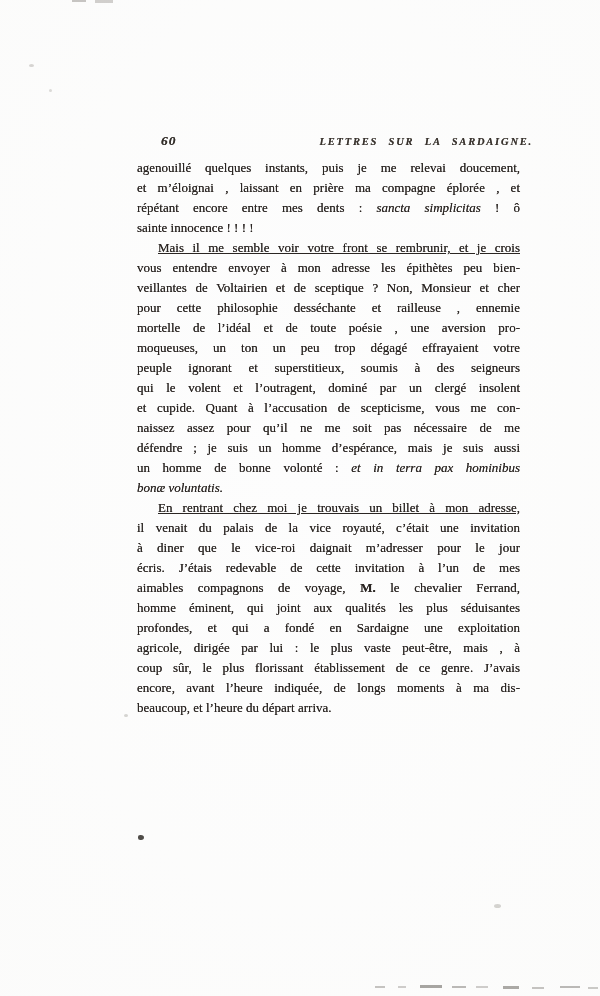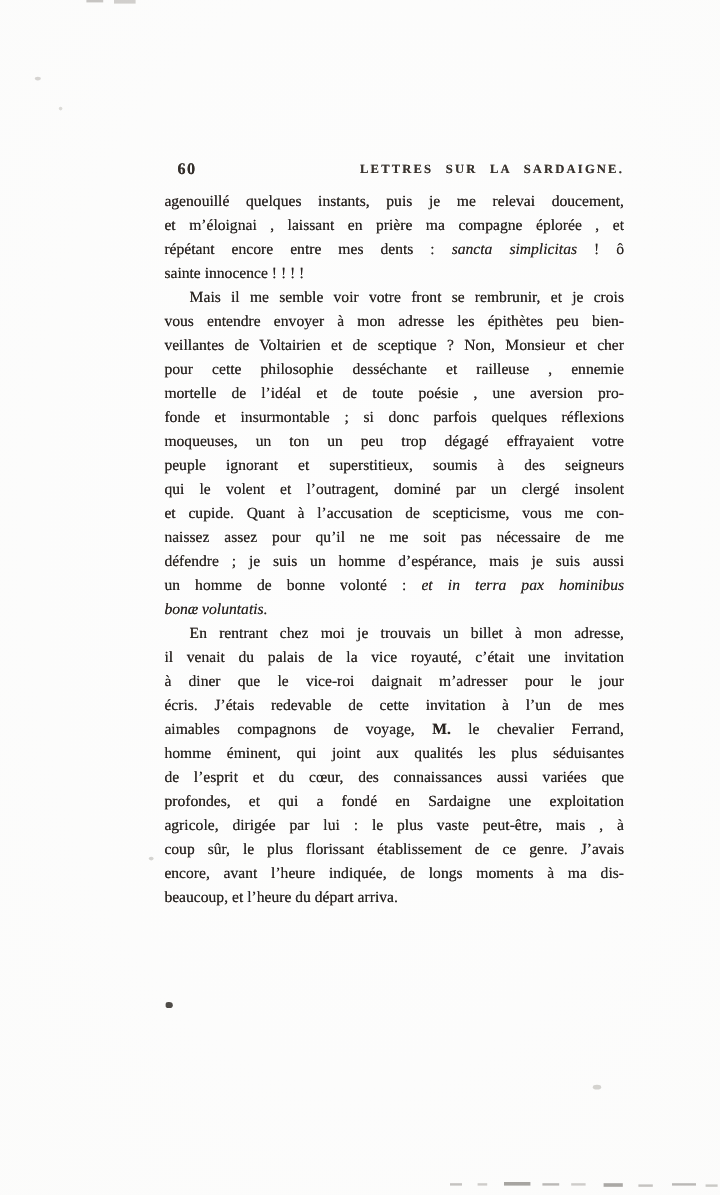--- a/index.html
+++ b/index.html
@@ -13,23 +13,24 @@
     position: relative;
     width: 600px;
     height: 996px;
     background: radial-gradient(130% 130% at 50% 45%, #fdfdfd 0%, #fbfbfa 70%, #f6f5f3 100%);
     color: #2b2623;
   }
   
   .header {
     position: absolute;
     top: 133px;
-    left: 137px;
+    left: 150px;
     width: 383px;
     height: 18px;
+    font-style: italic;
   }
   .page-number {
     position: absolute;
     left: 11px;
     top: 0;
     font-size: 13.5px;
     font-weight: bold;
     letter-spacing: 1px;
     color: #332e2a;
     text-shadow: 0 0 0.5px rgba(45,40,35,.8);
@@ -57,21 +58,21 @@
   }
   .line {
     display: block;
     text-align: justify;
     text-align-last: justify;
     white-space: normal;
     height: 20px;
     overflow: visible;
   }
   .line.last { text-align-last: left; }
-  .line.indent { padding-left: 21px; }
+  .line.indent { padding-left: 21px; text-decoration: underline; }
   .italic { font-style: italic; }
   .bold { font-weight: bold; }
   
   .speck { position: absolute; border-radius: 50%; }
   .dash  { position: absolute; }
 </style>
 </head>
 <body>
 
 <div class="scan-page">
@@ -84,36 +85,34 @@
   <div class="text-block">
       <div class="line"><span>agenouillé quelques instants, puis je me relevai doucement,</span></div>
       <div class="line"><span>et m’éloignai , laissant en prière ma compagne éplorée , et</span></div>
       <div class="line"><span>répétant encore entre mes dents : </span><span class="italic">sancta simplicitas</span><span> ! ô</span></div>
       <div class="line last"><span>sainte innocence ! ! ! !</span></div>
       <div class="line indent"><span>Mais il me semble voir votre front se rembrunir, et je crois</span></div>
       <div class="line"><span>vous entendre envoyer à mon adresse les épithètes peu bien-</span></div>
       <div class="line"><span>veillantes de Voltairien et de sceptique ? Non, Monsieur et cher</span></div>
       <div class="line"><span>pour cette philosophie desséchante et railleuse , ennemie</span></div>
       <div class="line"><span>mortelle de l’idéal et de toute poésie , une aversion pro-</span></div>
-      <div class="line"><span>fonde et insurmontable ; si donc parfois quelques réflexions</span></div>
       <div class="line"><span>moqueuses, un ton un peu trop dégagé effrayaient votre</span></div>
       <div class="line"><span>peuple ignorant et superstitieux, soumis à des seigneurs</span></div>
       <div class="line"><span>qui le volent et l’outragent, dominé par un clergé insolent</span></div>
       <div class="line"><span>et cupide. Quant à l’accusation de scepticisme, vous me con-</span></div>
       <div class="line"><span>naissez assez pour qu’il ne me soit pas nécessaire de me</span></div>
       <div class="line"><span>défendre ; je suis un homme d’espérance, mais je suis aussi</span></div>
       <div class="line"><span>un homme de bonne volonté : </span><span class="italic">et in terra pax hominibus</span></div>
       <div class="line last"><span class="italic">bonæ voluntatis.</span></div>
       <div class="line indent"><span>En rentrant chez moi je trouvais un billet à mon adresse,</span></div>
       <div class="line"><span>il venait du palais de la vice royauté, c’était une invitation</span></div>
       <div class="line"><span>à diner que le vice-roi daignait m’adresser pour le jour</span></div>
       <div class="line"><span>écris. J’étais redevable de cette invitation à l’un de mes</span></div>
       <div class="line"><span>aimables compagnons de voyage, </span><span class="bold">M.</span><span> le chevalier Ferrand,</span></div>
       <div class="line"><span>homme éminent, qui joint aux qualités les plus séduisantes</span></div>
-      <div class="line"><span>de l’esprit et du cœur, des connaissances aussi variées que</span></div>
       <div class="line"><span>profondes, et qui a fondé en Sardaigne une exploitation</span></div>
       <div class="line"><span>agricole, dirigée par lui : le plus vaste peut-être, mais , à</span></div>
       <div class="line"><span>coup sûr, le plus florissant établissement de ce genre. J’avais</span></div>
       <div class="line"><span>encore, avant l’heure indiquée, de longs moments à ma dis-</span></div>
       <div class="line last"><span>beaucoup, et l’heure du départ arriva.</span></div>
     </div>
 
   <div class="dash" style="left:72px;  top:0;     width:14px; height:2px;   background:#9a9793; opacity:.55;"></div>
   <div class="dash" style="left:95px;  top:0;     width:18px; height:2.5px; background:#a5a29d; opacity:.5;"></div>
   <div class="speck" style="left:29px;  top:64px;  width:5px;  height:3px;   background:#b6b3ae; opacity:.55;"></div>

